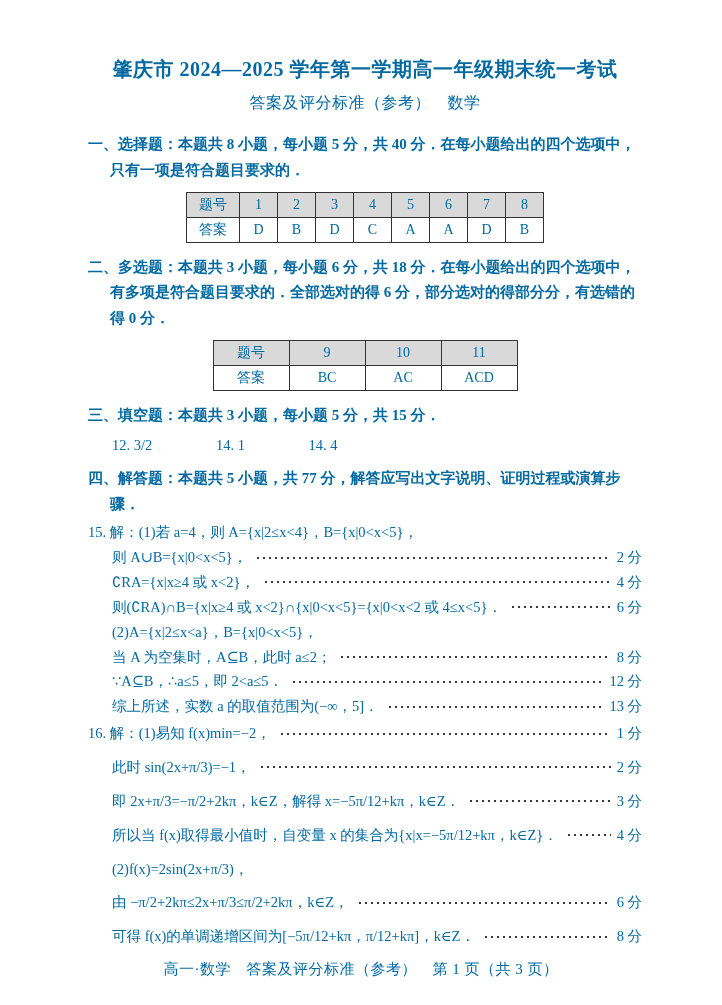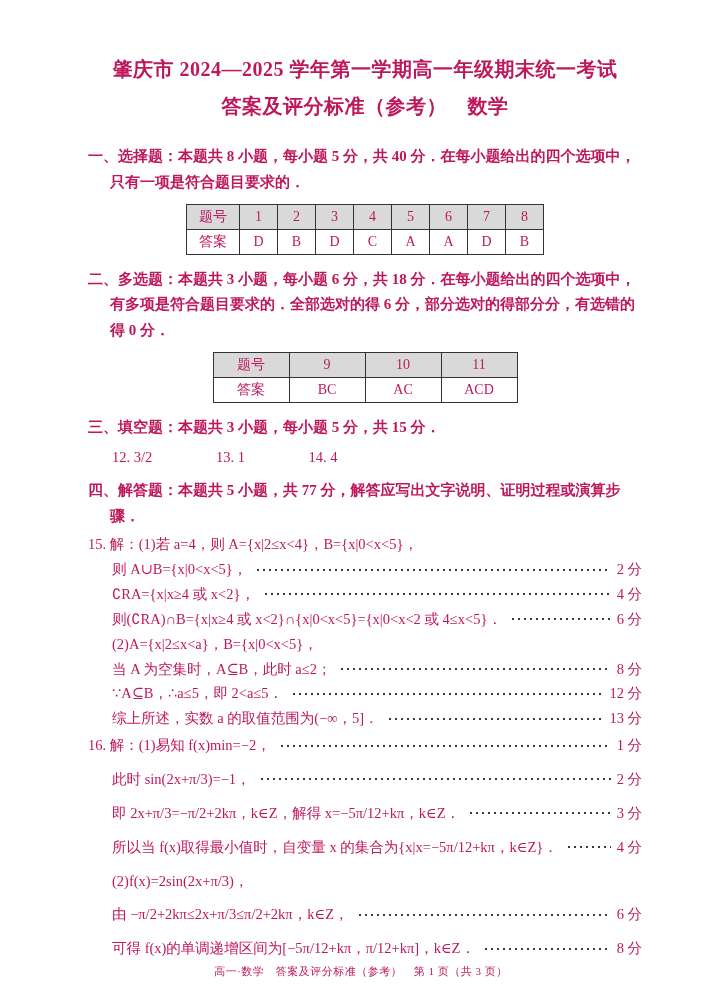--- a/index.html
+++ b/index.html
@@ -2,36 +2,36 @@
 <html><head>
 <meta charset="utf-8">
 <style>
   html, body { margin: 0; padding: 0; background: #ffffff; }
   .page {
     position: relative;
     width: 722px;
     height: 1005px;
     box-sizing: border-box;
     background: #ffffff;
-    color: #be185d;
+    color: #0369a1;
     font-family: "Liberation Serif", "DejaVu Serif", serif;
     padding: 56px 80px 0 88px;
     overflow: hidden;
   }
   .title {
     margin: 0;
     font-size: 20px;
     font-weight: bold;
     text-align: center;
     letter-spacing: 0.5px;
   }
   .subtitle {
-    margin: 10px 0 24px 0;
-    font-size: 20px;
-    font-weight: bold;
+    margin: 10px 0 18px 0;
+    font-size: 16px;
+    font-weight: normal;
     text-align: center;
     letter-spacing: 0.5px;
   }
   .heading {
     margin: 12px 0 6px 0;
     font-size: 15px;
     font-weight: bold;
     line-height: 1.72;
     padding-left: 22px;
     text-indent: -22px;
@@ -80,21 +80,21 @@
     background-repeat: repeat-x;
     background-position: left center;
   }
   .score { white-space: nowrap; }
   .footer {
     position: absolute;
     left: 0;
     bottom: 26px;
     width: 100%;
     text-align: center;
-    font-size: 11px;
+    font-size: 15px;
     letter-spacing: 0.5px;
   }
 </style>
 </head>
 <body>
 
 <div class="page">
 
   <h1 class="title">肇庆市 2024—2025 学年第一学期高一年级期末统一考试</h1>
   <h2 class="subtitle">答案及评分标准（参考）　数学</h2>
@@ -144,21 +144,21 @@
       <td class="val">AC</td>
       <td class="val">ACD</td>
     </tr>
   </tbody>
     </table>
 
   <p class="heading">三、填空题：本题共 3 小题，每小题 5 分，共 15 分．</p>
 
   <div class="fill-row">
     <span>12. 3/2</span>
-    <span>13. 1</span>
+    <span>14. 1</span>
     <span>14. 4</span>
   </div>
 
   <p class="heading">四、解答题：本题共 5 小题，共 77 分，解答应写出文字说明、证明过程或演算步骤．</p>
 
   <div class="problem p15">
     <div class="sol-line">
       <span class="sol-text">15. 解：(1)若 a=4，则 A={x|2≤x&lt;4}，B={x|0&lt;x&lt;5}，</span>
 
     </div>

